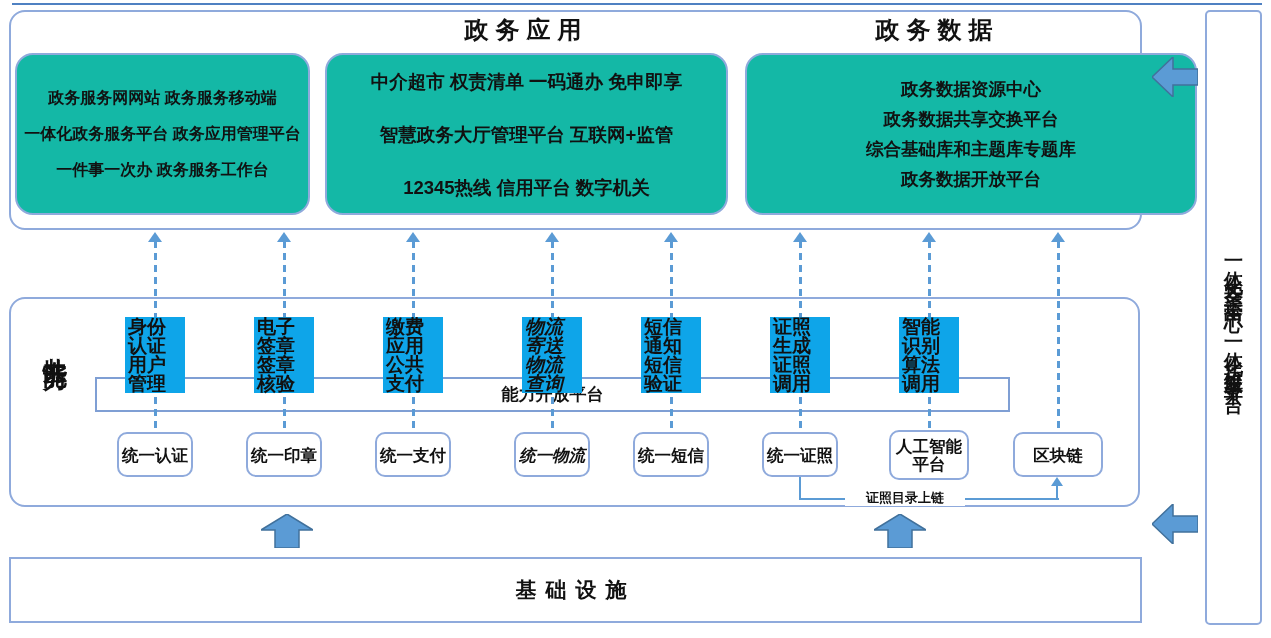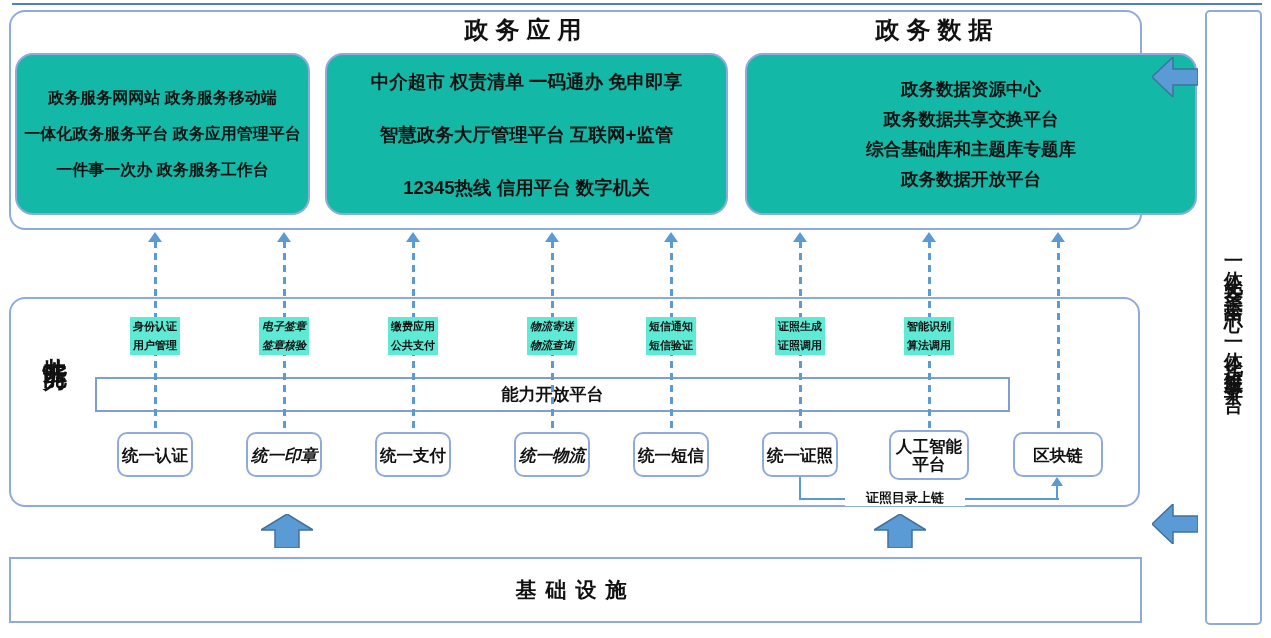--- a/index.html
+++ b/index.html
@@ -20,21 +20,21 @@
   .sec-box.s1 p{font-size:16px;line-height:36px;}
   .sec-box.s2 p{font-size:18.5px;line-height:37px;}
   .sec-box.s3 p{font-size:17.5px;line-height:30px;}
   
   .col{position:absolute;top:232px;width:120px;height:245px;}
   .col .head{position:absolute;left:53px;top:0;width:0;height:0;
     border-left:7px solid transparent;border-right:7px solid transparent;border-bottom:10px solid #5b9bd5;}
   .col .dash{position:absolute;left:59px;top:9px;width:2.5px;height:191px;
     background:repeating-linear-gradient(to bottom,#5b9bd5 0 7px,transparent 7px 12px);}
   .caps{position:absolute;top:85px;left:50%;transform:translateX(-50%);white-space:pre-line;
-    background:#5eead4;padding:0 3px;font-size:11px;line-height:19px;text-align:left;z-index:3;}
+    background:#0ea5e9;padding:0 3px;font-size:19px;line-height:19px;text-align:left;z-index:3;}
   .unit{position:absolute;top:200px;left:50%;transform:translateX(-50%);width:76px;height:45px;
     border:2px solid #8faadc;border-radius:10px;background:#fff;box-sizing:border-box;
     display:flex;align-items:center;justify-content:center;font-size:16.5px;text-align:center;
     white-space:pre-line;line-height:18px;z-index:3;}
   
   .mid-panel{position:absolute;left:9px;top:297px;width:1131px;height:210px;
     border:2px solid #8faadc;border-radius:16px;background:#fff;box-sizing:border-box;}
   .side-label{position:absolute;left:40px;top:338px;writing-mode:vertical-rl;text-orientation:upright;
     font-size:24px;letter-spacing:3px;line-height:30px;z-index:2;}
   .cap-bar{position:absolute;left:95px;top:377px;width:915px;height:35px;border:2px solid #7f9fd4;
@@ -95,21 +95,21 @@
   </div>
 
   <div class="cols-layer">
     <div class="col" style="left:95px;">
       <div class="head"></div>
       <div class="dash"></div>
       <div class="caps">身份认证
 用户管理</div>
       <div class="unit">统一认证</div>
     </div>
-    <div class="col" style="left:224px;font-style:italic;">
+    <div class="col" style="left:224px;">
       <div class="head"></div>
       <div class="dash"></div>
       <div class="caps">电子签章
 签章核验</div>
       <div class="unit">统一印章</div>
     </div>
     <div class="col" style="left:353px;">
       <div class="head"></div>
       <div class="dash"></div>
       <div class="caps">缴费应用

